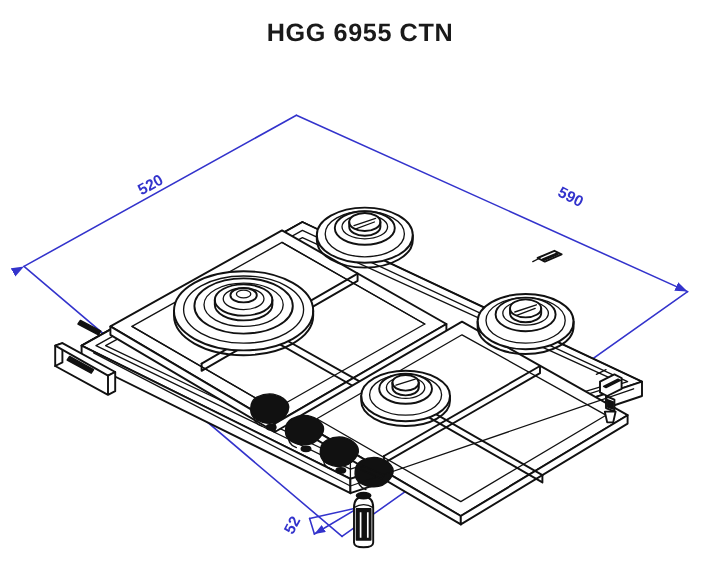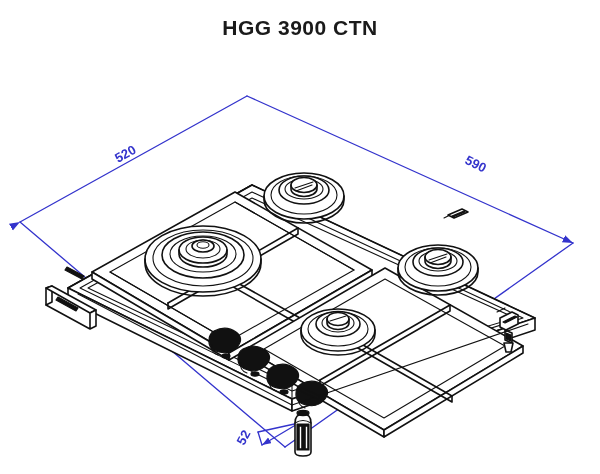--- a/index.html
+++ b/index.html
@@ -47,21 +47,21 @@
     font-size: 13px;
     font-weight: bold;
     fill: #3333cc;
   }
 </style>
 </head>
 <body>
 
 <div id="page">
 
-  <div id="title">HGG 3900 CTN</div>
+  <div id="title">HGG 6955 CTN</div>
 
   <div id="drawing">
     <svg width="600" height="474" viewBox="0 0 600 474" xmlns="http://www.w3.org/2000/svg">
       <defs>
         <style>
           .ln   { fill:none; stroke:#111111; stroke-width:1.6; stroke-linejoin:round; stroke-linecap:round; }
           .lnw  { fill:#ffffff; stroke:#111111; stroke-width:1.6; stroke-linejoin:round; stroke-linecap:round; }
           .lnt  { fill:none; stroke:#111111; stroke-width:1.1; stroke-linejoin:round; stroke-linecap:round; }
           .lnf  { fill:#111111; stroke:#111111; stroke-width:1.2; stroke-linejoin:round; }
           .dim  { fill:none; stroke:#3333cc; stroke-width:1.3; stroke-linejoin:round; stroke-linecap:round; }

